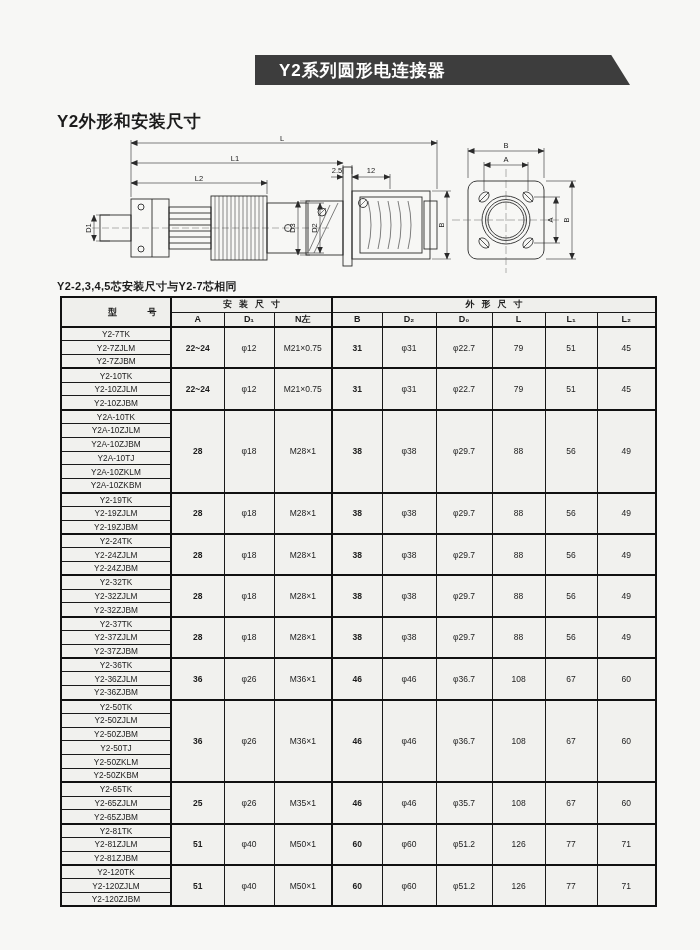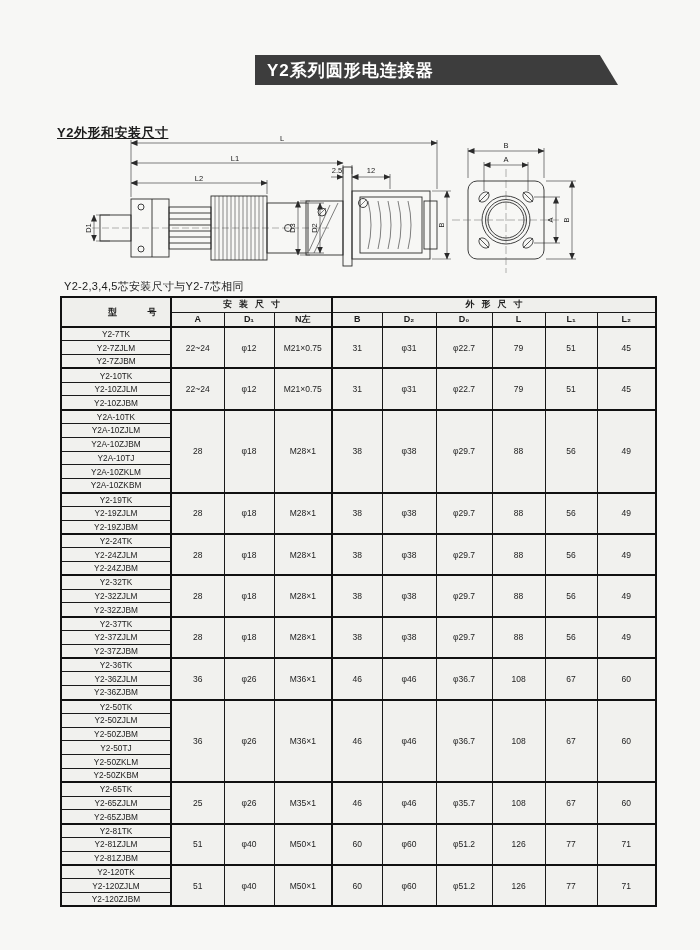--- a/index.html
+++ b/index.html
@@ -8,34 +8,34 @@
     background:#f7f7f5;
     font-family:"Liberation Sans","DejaVu Sans",sans-serif;
     color:#1c1c1c;
     overflow:hidden;
   }
   
   .banner{
     position:absolute;left:255px;top:55px;width:363px;height:30px;
     background:#3d3d3d;
     clip-path:polygon(0 0,95% 0,100% 100%,0 100%);
-    display:flex;align-items:center;
+    display:flex;align-items:center;padding-left:12px;
   }
   .banner span{
     color:#ffffff;font-size:17px;font-weight:bold;
     padding-left:12px;letter-spacing:1px;white-space:nowrap;
   }
   
   .section-heading{
-    position:absolute;left:57px;top:124px;
-    font-size:13px;font-weight:bold;letter-spacing:.5px;text-decoration:underline;
+    position:absolute;left:57px;top:110px;
+    font-size:17px;font-weight:bold;letter-spacing:.5px;
   }
   .table-caption{
     position:absolute;left:57px;top:279px;
-    font-size:11px;font-weight:normal;letter-spacing:.3px;margin-left:7px;
+    font-size:11px;font-weight:bold;letter-spacing:.3px;
   }
   
   .drawings{position:absolute;left:0;top:133px;width:700px;height:152px;}
   .drawings svg{display:block;}
   .dimtext{font-size:7.5px;fill:#222;font-family:"Liberation Sans","DejaVu Sans",sans-serif;}
   
   .spec-table{
     position:absolute;left:60px;top:296px;width:595px;
     border-collapse:collapse;table-layout:fixed;
     font-size:8.5px;
@@ -44,21 +44,21 @@
     border:1px solid #1a1a1a;
     text-align:center;vertical-align:middle;
     padding:0;overflow:hidden;white-space:nowrap;
   }
   .spec-table{border:2px solid #111;}
   .spec-table thead tr{height:15px;}
   .spec-table thead th{font-size:9px;font-weight:bold;background:#efefec;}
   .spec-table thead tr:last-child th{border-bottom:2px solid #111;}
   th.model-head{letter-spacing:14px;text-indent:14px;padding-left:32px;}
   th.group-head{letter-spacing:7px;text-indent:7px;font-family:Liberation Mono, monospace;}
-  .sec-left{border-left:2px solid #111 !important;}
+  .sec-left{border-left:2px solid #111 !important;font-weight:bold;}
   .spec-table tbody tr{height:13.8px;}
   .spec-table tbody td{background:#f1f1ee;}
   .spec-table tbody tr.group-start td{border-top:2px solid #111;}
   td.model{font-size:8.3px;margin-top:12px;}
 </style>
 </head>
 <body>
 
 <div class="banner">
   <span>Y2系列圆形电连接器</span>

